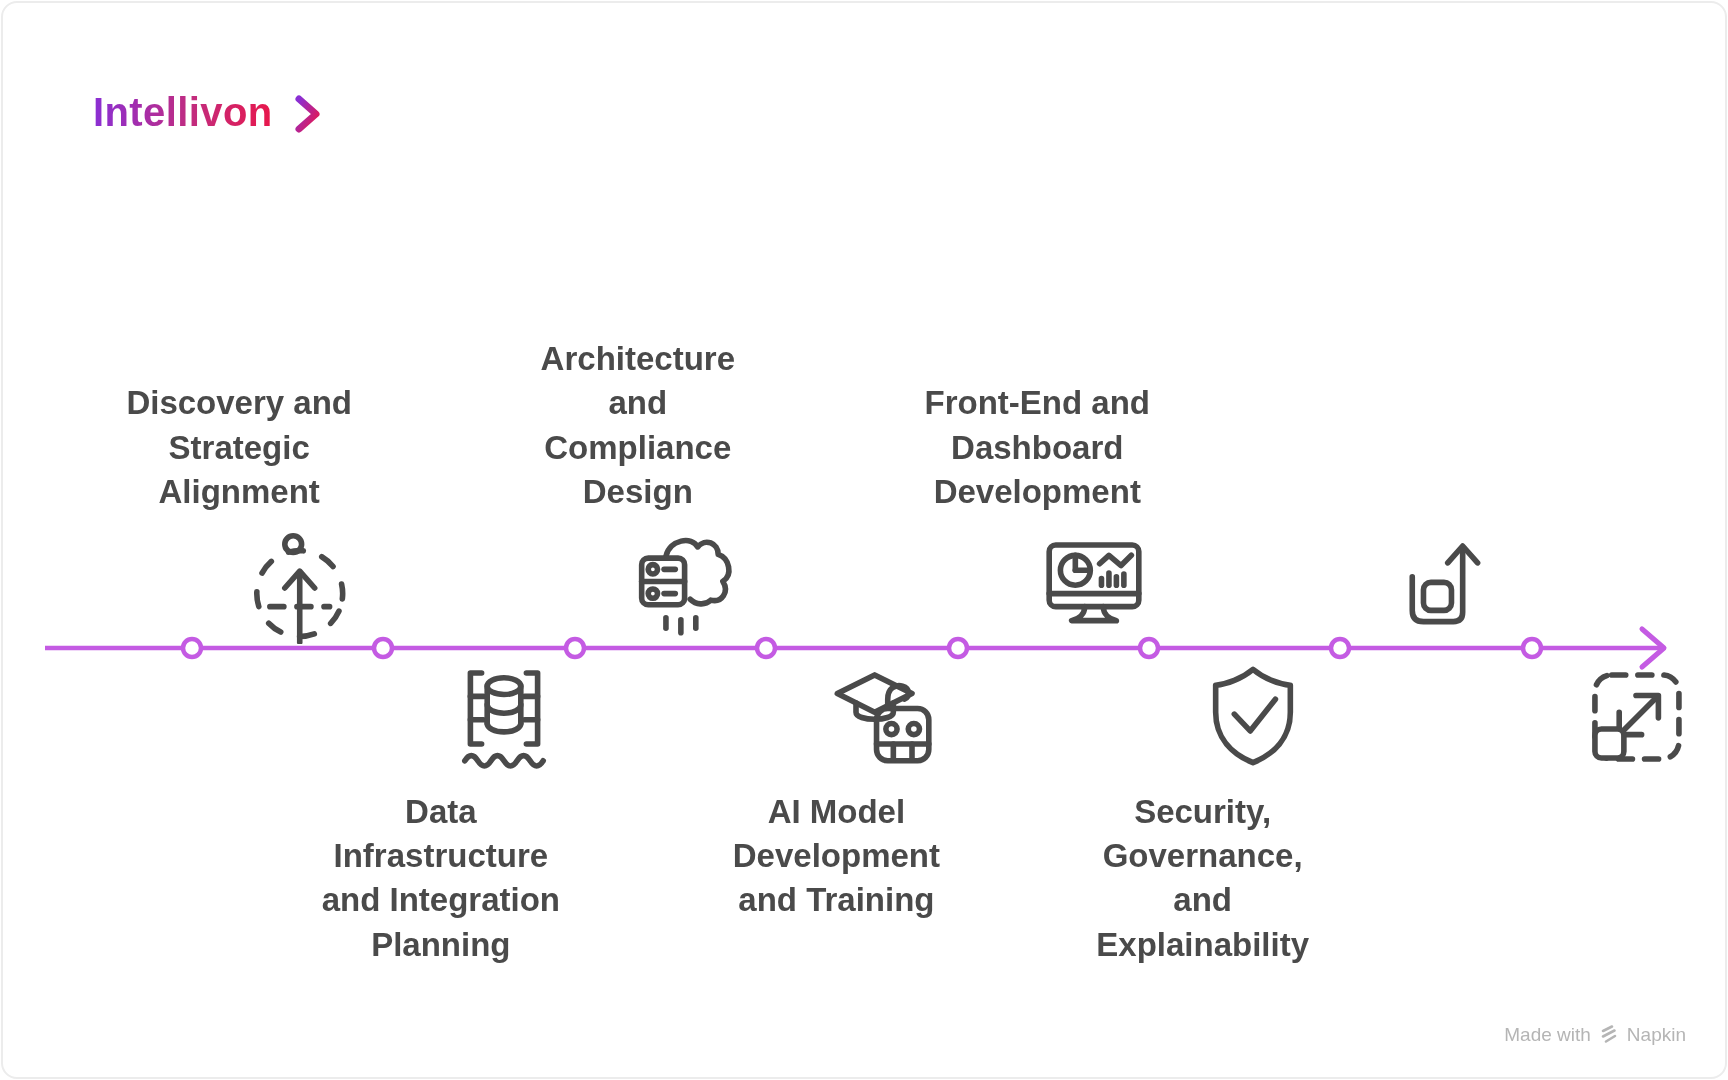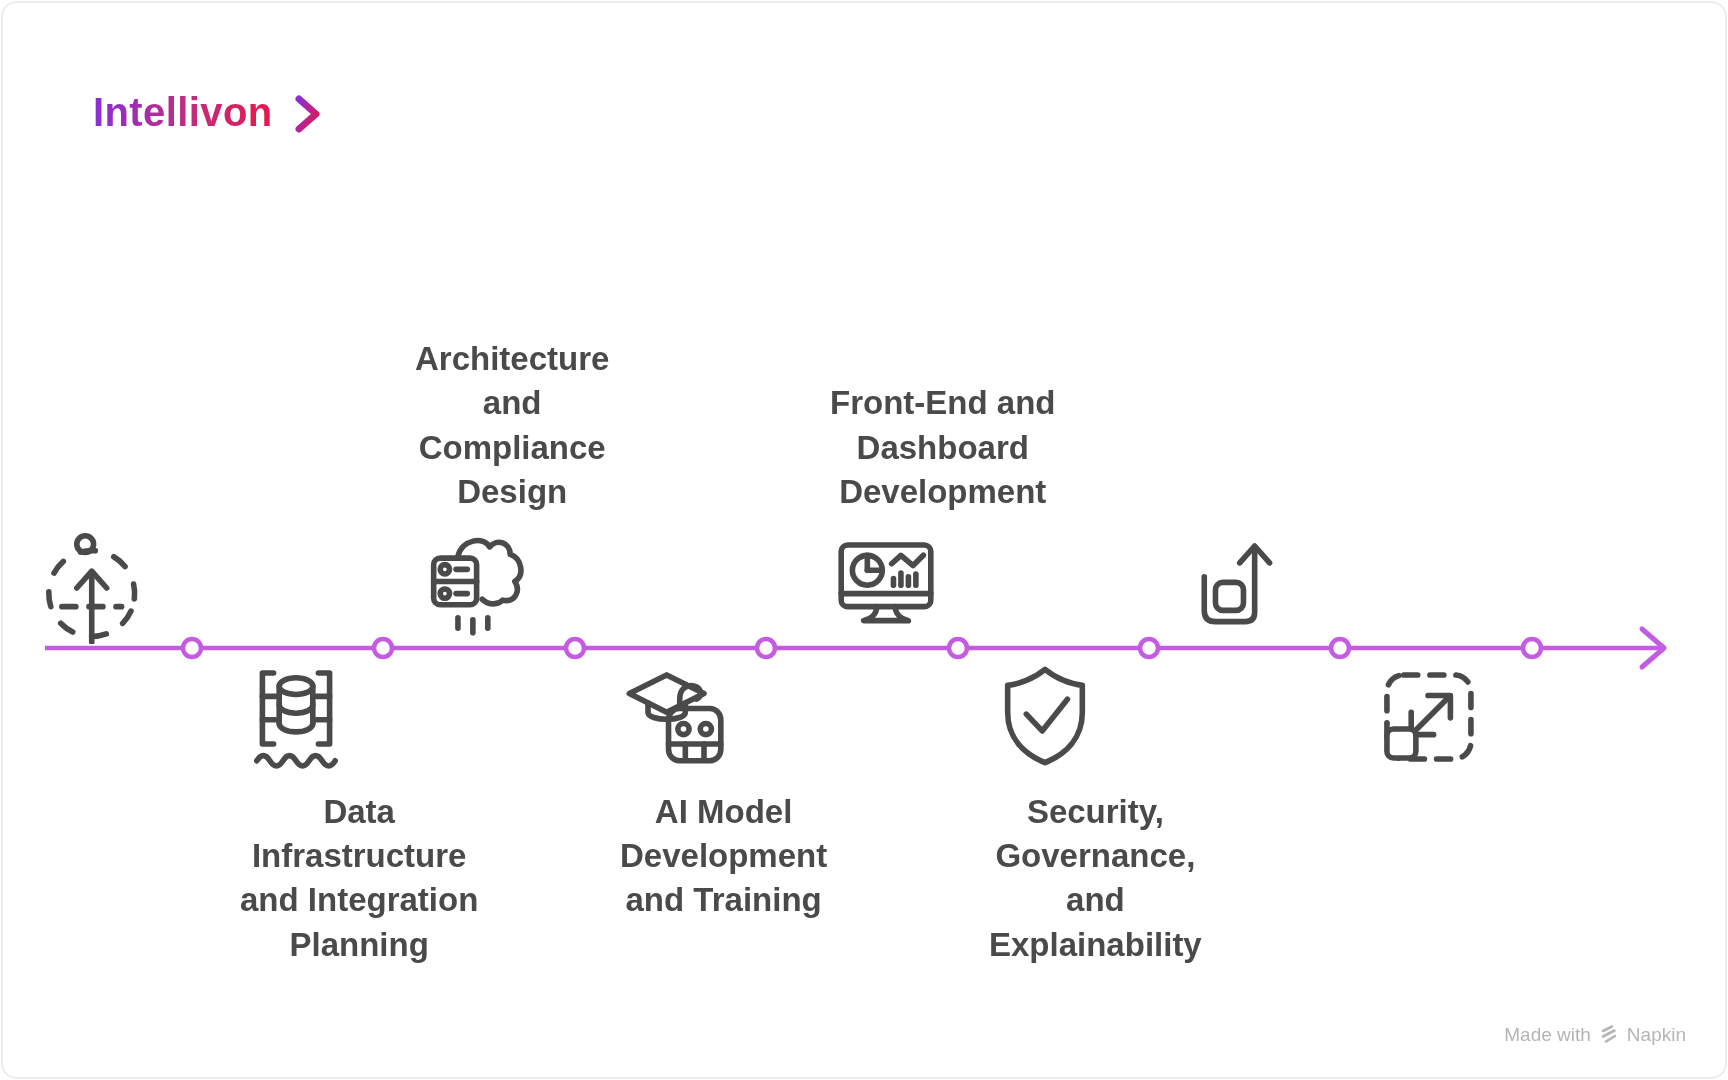--- a/index.html
+++ b/index.html
@@ -25,21 +25,21 @@
   .stop-end   { stop-color: var(--c-logo-end,#e8174b); }
 
   
   .timeline { position:absolute; left:0; top:0; }
   .timeline .tl-line, .timeline .tl-head { stroke: var(--c-timeline,#c45be3); }
   .timeline .tl-node { fill:#ffffff; stroke: var(--c-timeline,#c45be3); }
 
   
   .milestone {
     position:absolute; width:320px;
-    display:flex; flex-direction:column; align-items:flex-start; gap:18px;
+    display:flex; flex-direction:column; align-items:flex-end; gap:18px;
   }
   .milestone.above { bottom:436px; justify-content:flex-end; }
   .milestone.below { top:660px; }
   .m-label {
     font-size:33px; font-weight:bold; line-height:1.34;
     color: var(--c-text,#4a4a4a); text-align:center; white-space:pre-line;
   }
   .m-icon { width:112px; height:112px; flex:0 0 auto; }
   .m-icon path, .m-icon circle, .m-icon rect, .m-icon line, .m-icon ellipse {
     fill:none; stroke: var(--c-icon,#4a4a4a); stroke-width:6;
@@ -80,20 +80,23 @@
   <circle class="tl-node" cx="383" cy="648" r="9" stroke-width="4.5"></circle>
   <circle class="tl-node" cx="575" cy="648" r="9" stroke-width="4.5"></circle>
   <circle class="tl-node" cx="766" cy="648" r="9" stroke-width="4.5"></circle>
   <circle class="tl-node" cx="958" cy="648" r="9" stroke-width="4.5"></circle>
   <circle class="tl-node" cx="1149" cy="648" r="9" stroke-width="4.5"></circle>
   <circle class="tl-node" cx="1340" cy="648" r="9" stroke-width="4.5"></circle>
   <circle class="tl-node" cx="1532" cy="648" r="9" stroke-width="4.5"></circle>
 </svg>
 
 <div class="milestone above" style="left:32px">
+  <div class="m-label">Discovery and
+Strategic
+Alignment</div>
   <svg class="m-icon" viewBox="0 0 120 120">
     <circle cx="64" cy="66" r="46" stroke-dasharray="16 21" transform="rotate(24 64 66)"></circle>
     <path d="M32,80 H96" stroke-dasharray="15 14"></path>
     <path d="M64,118 V44"></path>
     <path d="M48,60 L64,42 L80,60"></path>
     <circle cx="57" cy="13" r="9"></circle>
   </svg>
 </div>
 
 <div class="milestone below" style="left:240px">

